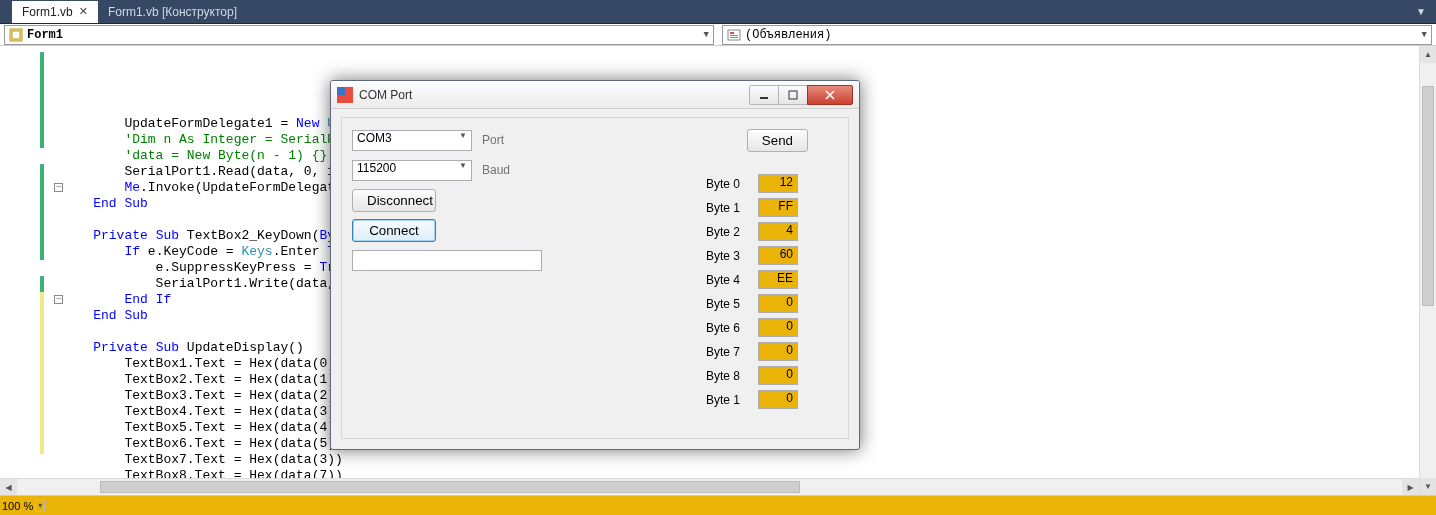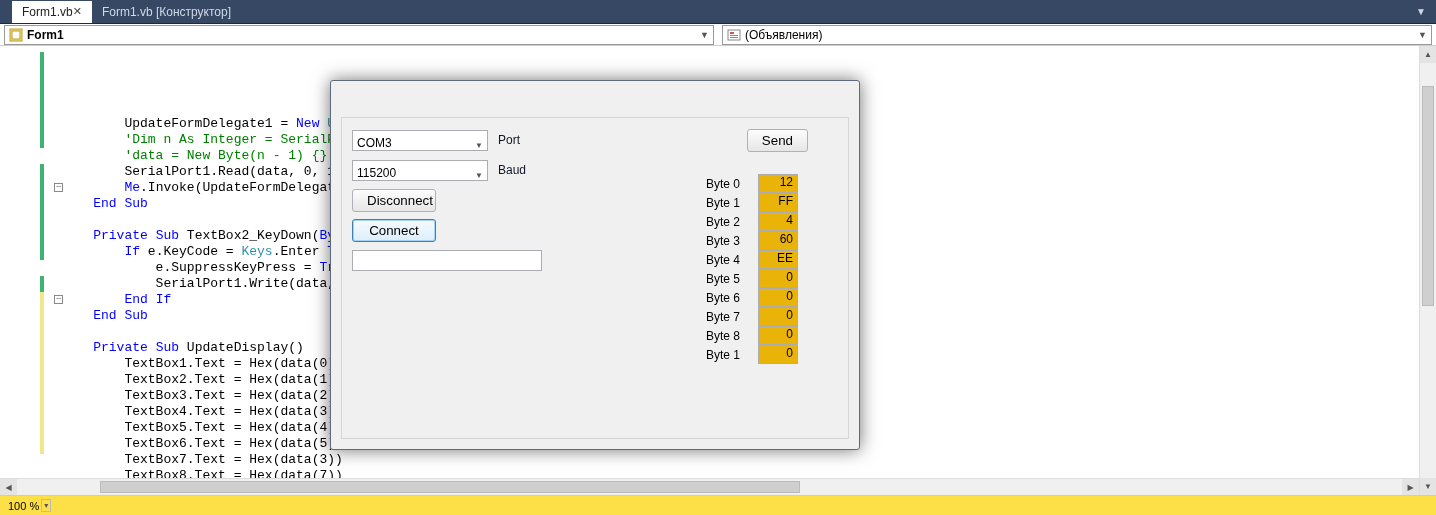--- a/index.html
+++ b/index.html
@@ -20,40 +20,42 @@
   padding-left: 12px;
   border-bottom: 1px solid #1c2a40;
 }
 .tab {
   height: 22px;
   padding: 0 10px;
   display: flex;
   align-items: center;
   color: #cfd8e6;
   font-size: 12px;
+  gap: 6px;
   cursor: pointer;
 }
 .tab.active {
   background: #fff;
   color: #222;
 }
 .tab .x { font-size: 11px; color: #444; }
 .tab-bar .down {
   margin-left: auto;
   margin-right: 10px;
   color: #cfd8e6;
   font-size: 10px;
 }
 
 .nav-bar {
   display: flex;
   align-items: center;
   background: #fff;
   height: 22px;
   border-bottom: 1px solid #ccd;
+  font-family: Liberation Mono, monospace;
 }
 .nav-dd {
   flex: 1;
   height: 20px;
   border: 1px solid #999;
   margin: 1px 4px;
   display: flex;
   align-items: center;
   padding: 0 4px;
   font-size: 12px;
@@ -128,25 +130,25 @@
 .hscroll .btn.right { float: right; }
 .hscroll .thumb { position: absolute; left: 100px; top: 2px; bottom: 2px; width: 700px; background: #cfcfcf; border: 1px solid #bbb; }
 .split-grip { position: absolute; right: 0; top: 0; width: 17px; height: 10px; background: #e4e4e4; border: 1px solid #ccc; }
 
 .status-bar {
   position: absolute;
   left: 0;
   right: 0;
   bottom: 0;
   height: 20px;
-  background: #fde047;
+  background: #eab308;
   border-top: 1px solid #ccc;
   display: flex;
   align-items: center;
-  padding: 0 8px;
+  padding: 0 2px;
   font-size: 11px;
 }
 .status-bar .zoom {
   display: flex;
   align-items: center;
   gap: 2px;
 }
 .status-bar .tri {
   font-size: 8px;
   color: #555;
@@ -222,27 +224,27 @@
 .radio-row { display: flex; align-items: center; gap: 6px; margin-bottom: 12px; }
 .radio-dot {
   width: 12px; height: 12px; border-radius: 50%;
   border: 1px solid #777; background: #fff;
   display: inline-flex; align-items: center; justify-content: center;
 }
 .radio-dot::after { content: ""; width: 6px; height: 6px; border-radius: 50%; background: #4a77c4; }
 
 .form-row { display: flex; align-items: center; gap: 10px; height: 24px; margin-bottom: 6px; }
 .wf-combo {
-  width: 136px; height: 21px;
+  width: 120px; height: 21px;
   background: #fff; border: 1px solid #abadb3;
-  display: flex; align-items: flex-end; padding: 0 4px;
+  display: flex; align-items: flex-start; padding: 0 4px;
   position: relative;
 }
 .wf-combo .tri { position: absolute; right: 4px; font-size: 8px; color: #555; }
-.wf-label { color: #0f172a; }
+.wf-label { color: #737373; }
 .wf-btn {
   height: 23px;
   padding: 0 14px;
   background: linear-gradient(#fdfdfd, #e6e6e6);
   border: 1px solid #aeb2b8;
   border-radius: 3px;
   cursor: pointer;
 }
 .wf-btn.focus {
   border: 1px solid #3c7fb1;
@@ -256,20 +258,21 @@
   text-align: right;
   padding: 0 4px;
 }
 
 .byte-col {
   position: absolute;
   left: 364px;
   top: 56px;
   display: flex;
   flex-direction: column;
+  gap: 5px;
 }
 .byte-row { display: flex; align-items: center; gap: 8px; }
 .byte-row .lbl { width: 44px; }
 </style>
 </head>
 <body>
 
 <div class="tab-bar">
   <div class="tab active">
     <span>Form1.vb</span>
@@ -360,20 +363,41 @@
 </div>
 
 <div class="status-bar">
   <div class="zoom">
     <span>100 %</span>
     <span class="tri">▾</span>
   </div>
 </div>
 
 <div class="winform">
+  <div class="titlebar">
+    <span class="icon"></span>
+    <span class="title">COM Port</span>
+    <div class="winbtns">
+      <div class="winbtn min">
+          <svg width="10" height="10">
+            <rect x="1" y="7" width="8" height="2" fill="#333"></rect>
+          </svg>
+        </div>
+      <div class="winbtn">
+          <svg width="10" height="10">
+            <rect x="1" y="1" width="8" height="8" fill="none" stroke="#333"></rect>
+          </svg>
+        </div>
+      <div class="winbtn close">
+          <svg width="12" height="12">
+            <path d="M2 2 L10 10 M10 2 L2 10" stroke="#fff" stroke-width="1.6"></path>
+          </svg>
+        </div>
+    </div>
+  </div>
 
   <div class="winbody">
 
     <div class="form-row">
       <div class="wf-combo">
         <span>COM3</span>
         <span class="tri">▼</span>
       </div>
       <span class="wf-label">Port</span>
       <div style="flex:1"></div>

